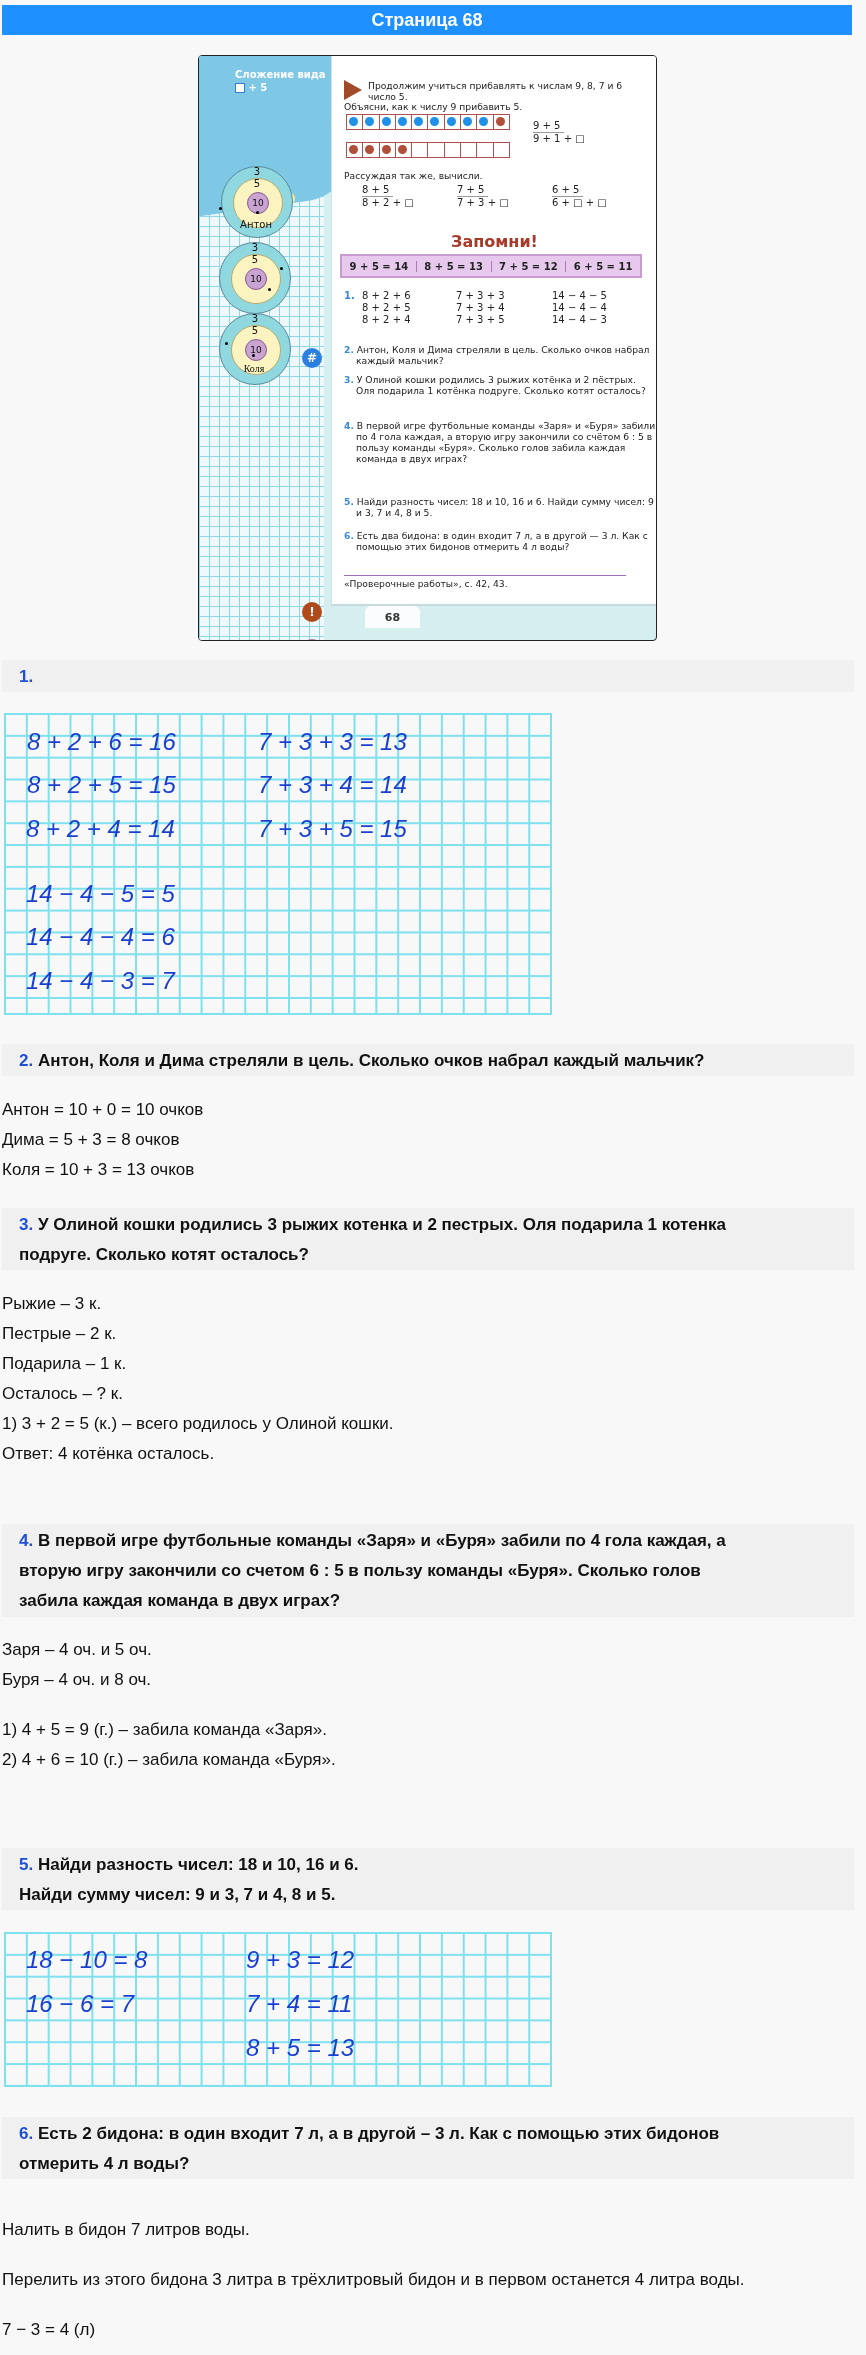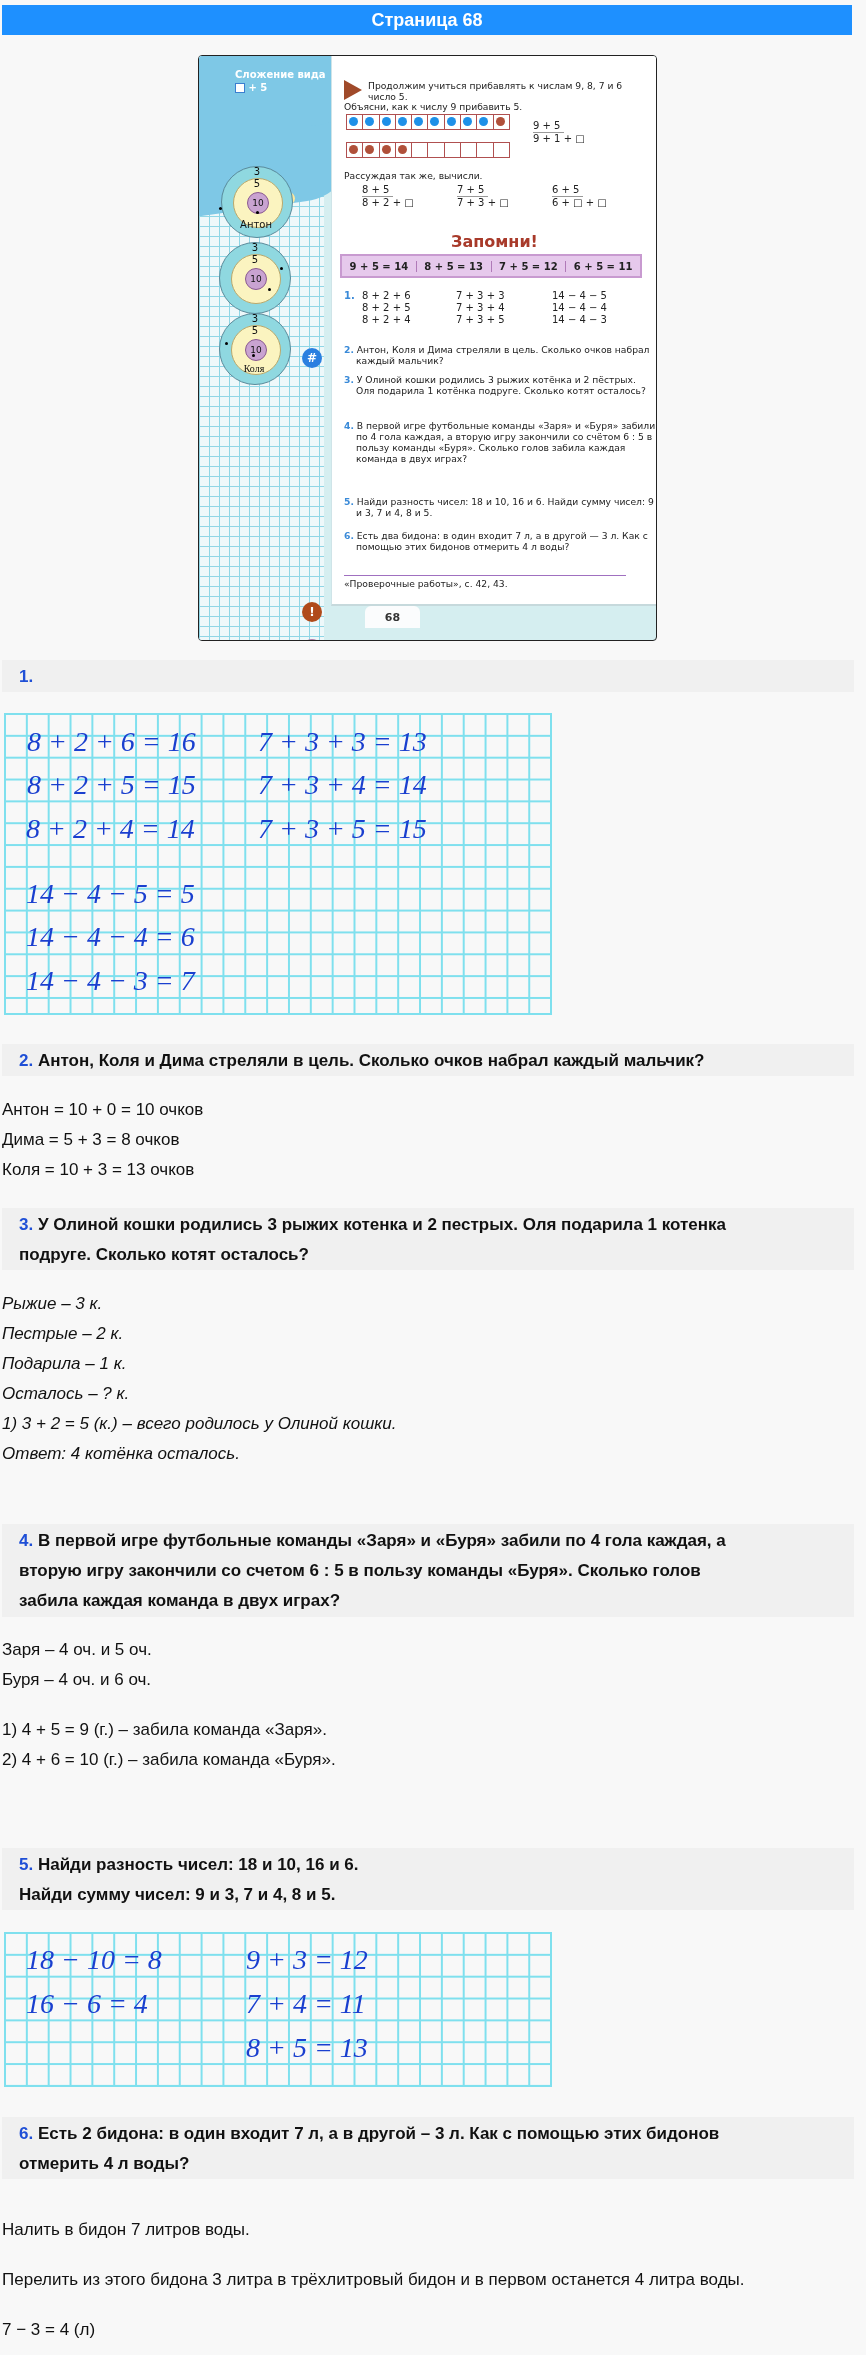--- a/index.html
+++ b/index.html
@@ -82,21 +82,21 @@
   .ans { position:absolute; left:2px; font-size:17px; line-height:30px; }
   .grid {
     position:absolute; left:4px; width:546px;
     background-color:#f8f8f8;
     background-image:
       linear-gradient(#7fe0ee 2px, transparent 2px),
       linear-gradient(90deg, #7fe0ee 2px, transparent 2px);
     background-size:21.85px 21.85px;
     border-right:2px solid #7fe0ee; border-bottom:2px solid #7fe0ee;
   }
-  .gline { position:absolute; font-style:italic; color:#1a3fcf; font-size:28px; line-height:28px; white-space:pre;font-family:Liberation Serif, serif; }
+  .gline { position:absolute; font-style:italic; color:#1a3fcf; font-size:24px; line-height:28px; white-space:pre; }
 </style>
 </head>
 <body>
 
 <div class="titlebar">Страница 68</div>
 
 <div class="book">
   <div class="leftcol"></div>
   <div class="blob"></div>
   <div class="blob2"></div>
@@ -268,52 +268,52 @@
   <div>Антон = 10 + 0 = 10 очков</div>
   <div>Дима = 5 + 3 = 8 очков</div>
   <div>Коля = 10 + 3 = 13 очков</div>
 </div>
 
 <div class="qbar" style="top:1208px; height:62px;">
   <span class="qn">3.</span>
   <span>У Олиной кошки родились 3 рыжих котенка и 2 пестрых. Оля подарила 1 котенка</span><br>
   <span>подруге. Сколько котят осталось?</span>
 </div>
-<div class="ans" style="top:1289px;font-style:italic;">
+<div class="ans" style="top:1289px;">
   <div>Рыжие – 3 к.</div>
   <div>Пестрые – 2 к.</div>
   <div>Подарила – 1 к.</div>
   <div>Осталось – ? к.</div>
   <div>1) 3 + 2 = 5 (к.) – всего родилось у Олиной кошки.</div>
   <div>Ответ: 4 котёнка осталось.</div>
 </div>
 
 <div class="qbar" style="top:1524px; height:93px;">
   <span class="qn">4.</span>
   <span>В первой игре футбольные команды «Заря» и «Буря» забили по 4 гола каждая, а</span><br>
   <span>вторую игру закончили со счетом 6 : 5 в пользу команды «Буря». Сколько голов</span><br>
   <span>забила каждая команда в двух играх?</span>
 </div>
 <div class="ans" style="top:1635px;">
   <div>Заря – 4 оч. и 5 оч.</div>
-  <div>Буря – 4 оч. и 6 оч.</div>
+  <div>Буря – 4 оч. и 8 оч.</div>
   <div style="height:20px"></div>
   <div>1) 4 + 5 = 9 (г.) – забила команда «Заря».</div>
   <div>2) 4 + 6 = 10 (г.) – забила команда «Буря».</div>
   <div style="height:20px"></div>
 </div>
 
 <div class="qbar" style="top:1848px; height:62px;">
   <span class="qn">5.</span>
   <span>Найди разность чисел: 18 и 10, 16 и 6.</span><br>
   <span>Найди сумму чисел: 9 и 3, 7 и 4, 8 и 5.</span>
 </div>
 <div class="grid" style="top:1932px; height:153px;">
   <div class="gline" style="left:22px; top:14px;">18 − 10 = 8</div>
-  <div class="gline" style="left:22px; top:58px;">16 − 6 = 4</div>
+  <div class="gline" style="left:22px; top:58px;">16 − 6 = 7</div>
   <div class="gline" style="left:242px; top:14px;">9 + 3 = 12</div>
   <div class="gline" style="left:242px; top:58px;">7 + 4 = 11</div>
   <div class="gline" style="left:242px; top:102px;">8 + 5 = 13</div>
 </div>
 
 <div class="qbar" style="top:2117px; height:62px;">
   <span class="qn">6.</span>
   <span>Есть 2 бидона: в один входит 7 л, а в другой – 3 л. Как с помощью этих бидонов</span><br>
   <span>отмерить 4 л воды?</span>
 </div>

